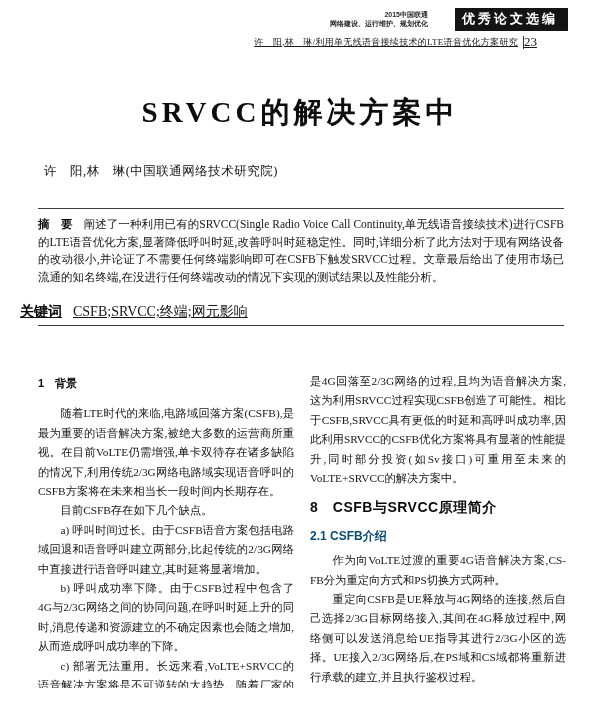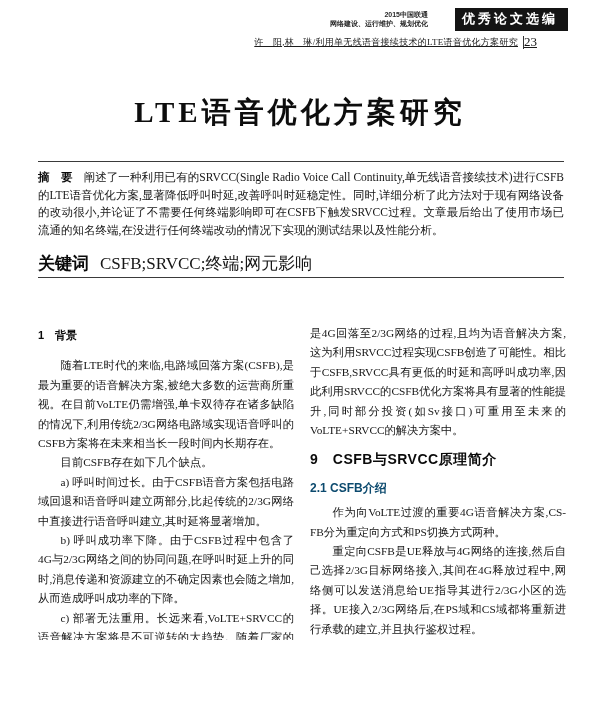--- a/index.html
+++ b/index.html
@@ -34,21 +34,21 @@
   .title { margin-top:42px; text-align:center; font-weight:bold;
            font-size:29px; line-height:41px; letter-spacing:4px; color:#0d0d0d; }
   .title span { display:block; }
   .authors { margin:30px 0 0 44px; font-size:12.5px; letter-spacing:0.5px; color:#111; }
   
   .rule { border:none; border-top:1.2px solid #3a3a3a; margin:28px 36px 0 38px; }
   .rule.r2 { margin-top:4px; }
   
   .abstract { margin:7px 36px 16px 38px; font-size:11.5px; line-height:17.5px;
               text-align:justify; color:#161616; }
-  .kw { margin:1px 36px 0 38px; font-size:17px; line-height:18px; color:#161616; }
+  .kw { margin:1px 36px 0 20px; font-size:14px; line-height:18px; color:#161616;text-decoration:underline; }
   .label { font-family:"Liberation Sans","DejaVu Sans",sans-serif;
            font-weight:bold; margin-right:11px; color:#0a0a0a; }
   
   .columns { display:flex; gap:16px; margin:46px 34px 0 38px; height:316px; overflow:hidden; }
   .col { width:50%; font-size:11.3px; line-height:19.4px; text-align:justify; color:#151515; }
   .col p { margin:0; }
   .col p.ind { text-indent:2em; }
   .h-sec { font-family:"Liberation Sans","DejaVu Sans",sans-serif;
            font-size:11px; font-weight:bold; color:#0a0a0a; margin:2px 0 11px 0; }
   .h-sec2 { font-family:"Liberation Sans","DejaVu Sans",sans-serif;
@@ -69,23 +69,24 @@
       </div>
       <div class="badge">优秀论文选编</div>
     </div>
     <div class="running-row">
       <span class="running-head">许　阳,林　琳/利用单无线语音接续技术的LTE语音优化方案研究</span>
       <span class="page-number">23</span>
     </div>
   </div>
 
   <h1 class="title">
-    <span>LTE语音优化方案研究</span>
+    <span>SRVCC的解决方案中</span>
   </h1>
 
+  <div class="authors">许　阳,林　琳(中国联通网络技术研究院)</div>
 
   <hr class="rule">
 
   <p class="abstract">
     <span class="label">摘　要</span><span>阐述了一种利用已有的SRVCC(Single Radio Voice Call Continuity,单无线语音接续技术)进行CSFB的LTE语音优化方案,显著降低呼叫时延,改善呼叫时延稳定性。同时,详细分析了此方法对于现有网络设备的改动很小,并论证了不需要任何终端影响即可在CSFB下触发SRVCC过程。文章最后给出了使用市场已流通的知名终端,在没进行任何终端改动的情况下实现的测试结果以及性能分析。</span>
   </p>
 
   <p class="kw">
     <span class="label">关键词</span><span>CSFB;SRVCC;终端;网元影响</span>
   </p>
@@ -97,21 +98,21 @@
       <h2 class="h-sec">1　背景</h2>
       <p class="ind">随着LTE时代的来临,电路域回落方案(CSFB),是最为重要的语音解决方案,被绝大多数的运营商所重视。在目前VoLTE仍需增强,单卡双待存在诸多缺陷的情况下,利用传统2/3G网络电路域实现语音呼叫的CSFB方案将在未来相当长一段时间内长期存在。</p>
       <p class="ind">目前CSFB存在如下几个缺点。</p>
       <p class="ind">a) 呼叫时间过长。由于CSFB语音方案包括电路域回退和语音呼叫建立两部分,比起传统的2/3G网络中直接进行语音呼叫建立,其时延将显著增加。</p>
       <p class="ind">b) 呼叫成功率下降。由于CSFB过程中包含了4G与2/3G网络之间的协同问题,在呼叫时延上升的同时,消息传递和资源建立的不确定因素也会随之增加,从而造成呼叫成功率的下降。</p>
       <p class="ind">c) 部署无法重用。长远来看,VoLTE+SRVCC的语音解决方案将是不可逆转的大趋势。随着厂家的研发中心由2/3G向4G网络的迁移,CSFB导致的对2/3G网络的改造将比以往相同改造量投入的花费更多,且无法重用到长期的VoLTE/SRVCC的解决方案中。</p>
 
     </div>
     <div class="col">
       <p>是4G回落至2/3G网络的过程,且均为语音解决方案,这为利用SRVCC过程实现CSFB创造了可能性。相比于CSFB,SRVCC具有更低的时延和高呼叫成功率,因此利用SRVCC的CSFB优化方案将具有显著的性能提升,同时部分投资(如Sv接口)可重用至未来的VoLTE+SRVCC的解决方案中。</p>
-      <h2 class="h-sec2">9　CSFB与SRVCC原理简介</h2>
+      <h2 class="h-sec2">8　CSFB与SRVCC原理简介</h2>
       <h3 class="h-sub">2.1 CSFB介绍</h3>
       <p class="ind">作为向VoLTE过渡的重要4G语音解决方案,CS-FB分为重定向方式和PS切换方式两种。</p>
       <p class="ind">重定向CSFB是UE释放与4G网络的连接,然后自己选择2/3G目标网络接入,其间在4G释放过程中,网络侧可以发送消息给UE指导其进行2/3G小区的选择。UE接入2/3G网络后,在PS域和CS域都将重新进行承载的建立,并且执行鉴权过程。</p>
 
     </div>
   </div>
 
 </div>
 
 </body></html>

